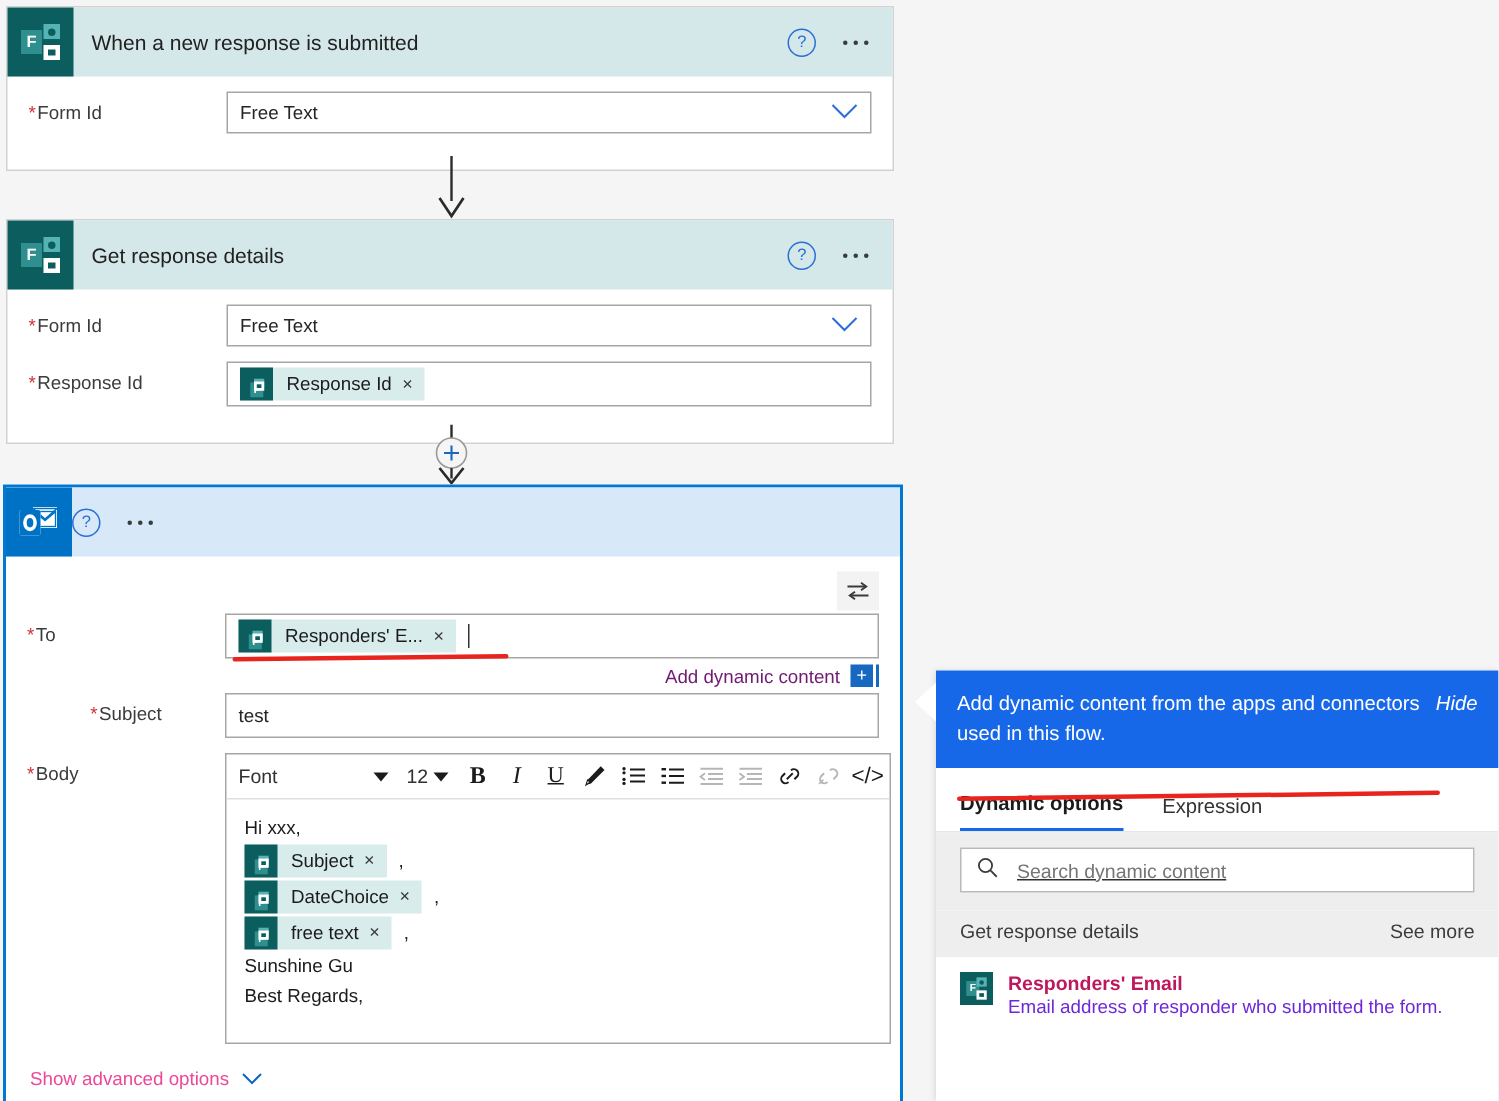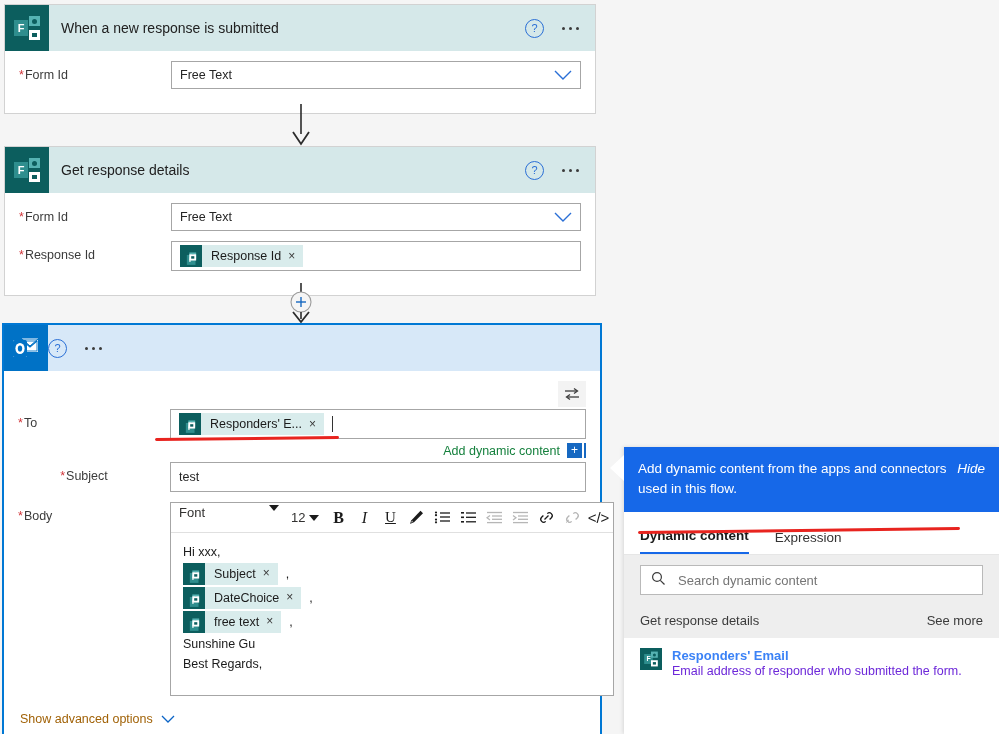--- a/index.html
+++ b/index.html
@@ -154,21 +154,21 @@
   .field-label {
     width: 132px;
     flex: 0 0 132px;
     font-size: 12.5px;
     color: #3b3b3b;
     padding-top: 7px;
     box-sizing: border-box;
   }
   .req-star { color: #d13438; margin-right: 1px; }
 
-  .field-control { flex: 1 1 auto; position: relative; margin-left: 20px; }
+  .field-control { flex: 1 1 auto; position: relative; }
 
   .txtbox {
     border: 1px solid #a6a6a6;
     background: #ffffff;
     height: 28px;
     display: flex;
     align-items: center;
     padding: 0 8px;
     font-size: 12.5px;
     color: #252525;
@@ -220,21 +220,21 @@
     vertical-align: middle;
   }
 
   .add-dyn-row {
     display: flex;
     align-items: center;
     justify-content: flex-end;
     margin-top: 4px;
   }
   .add-dyn-link {
-    color: #15803d;
+    color: #701a75;
     font-size: 12.5px;
     cursor: pointer;
   }
   .add-dyn-plus {
     margin-left: 7px;
     width: 15px; height: 15px;
     background: #1668c1;
     color: #ffffff;
     font-size: 12px;
     line-height: 14px;
@@ -264,20 +264,21 @@
   .rte-toolbar {
     display: flex;
     align-items: center;
     height: 30px;
     border-bottom: 1px solid #e0e0e0;
     padding: 0 2px;
     box-sizing: border-box;
   }
   .tb-font {
     display: flex;
+    align-items: center;
     width: 112px;
     height: 26px;
     padding: 0 6px;
     box-sizing: border-box;
     font-size: 13px;
     cursor: pointer;
   }
   .tb-font .lbl { flex: 1 1 auto; }
   .tb-size {
     display: flex;
@@ -312,21 +313,21 @@
     min-height: 140px;
     padding: 10px 12px 12px 12px;
     font-size: 12.5px;
     color: #1b1b1b;
     line-height: 1.45;
   }
   .rte-line { margin: 0 0 2px 0; display: flex; align-items: center; }
   .rte-line .sep { margin-left: 8px; color: #1b1b1b; }
 
   .show-adv {
-    color: #a16207;
+    color: #ec4899;
     font-size: 12.5px;
     display: flex;
     align-items: center;
     gap: 8px;
     cursor: pointer;
     padding: 6px 0 0 2px;
   }
 
   
   .connector { position: absolute; left: 0; width: 604px; }
@@ -387,20 +388,21 @@
     cursor: pointer;
   }
   .dyn-tab.active {
     font-weight: bold;
     color: #1b1b1b;
     border-bottom: 2px solid #1668e8;
   }
   .dyn-search-wrap {
     background: #eeeeee;
     padding: 10px 16px 12px 16px;
+    text-decoration: underline;
   }
   .dyn-search {
     background: #ffffff;
     border: 1px solid #b9b9b9;
     height: 30px;
     display: flex;
     align-items: center;
     padding: 0 10px;
     gap: 10px;
     box-sizing: border-box;
@@ -433,21 +435,21 @@
   }
   .dyn-item .it-icon {
     width: 22px; height: 22px;
     flex: 0 0 22px;
     background: #0c5e5e;
     display: flex;
     align-items: center;
     justify-content: center;
   }
   .dyn-item .it-icon .forms-glyph { transform: scale(0.62); }
-  .dyn-item .it-title { font-size: 13px; font-weight: bold; color: #3b82f6; }
+  .dyn-item .it-title { font-size: 13px; font-weight: bold; color: #be185d; }
   .dyn-item .it-desc { font-size: 12.5px; color: #6d28d9; margin-top: 1px; }
 </style>
 </head>
 <body>
 
 <div id="flow-canvas">
 
   <div class="card" style="top:4px;">
     <div class="card-header forms">
       <div class="conn-icon forms">
@@ -780,21 +782,21 @@
 
 <div id="dyn-panel">
   <div class="dyn-pointer"></div>
 
   <div class="dyn-head">
     <div class="txt">Add dynamic content from the apps and connectors used in this flow.</div>
     <div class="hide">Hide</div>
   </div>
 
   <div class="dyn-tabs">
-    <div class="dyn-tab active">Dynamic content</div>
+    <div class="dyn-tab active">Dynamic options</div>
     <div class="dyn-tab">Expression</div>
   </div>
 
   <div class="dyn-search-wrap">
     <div class="dyn-search">
       <span>
         <svg width="15" height="15" viewBox="0 0 15 15">
           <circle cx="6" cy="6" r="4.4" fill="none" stroke="#3b3b3b" stroke-width="1.2"></circle>
           <line x1="9.3" y1="9.3" x2="13.5" y2="13.5" stroke="#3b3b3b" stroke-width="1.2"></line>
         </svg>

